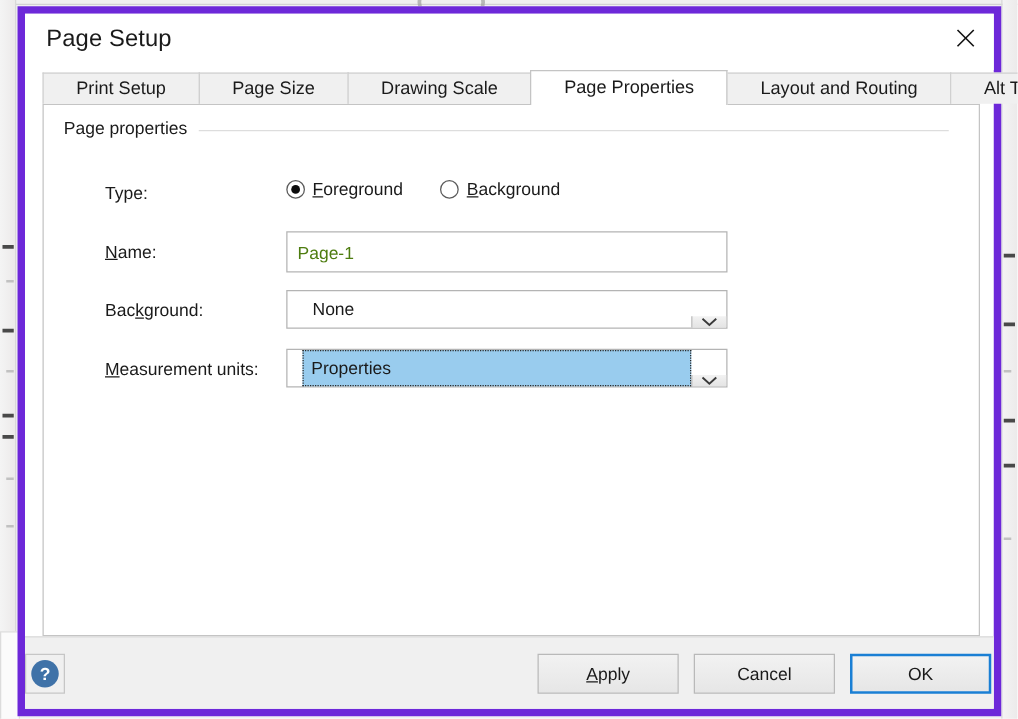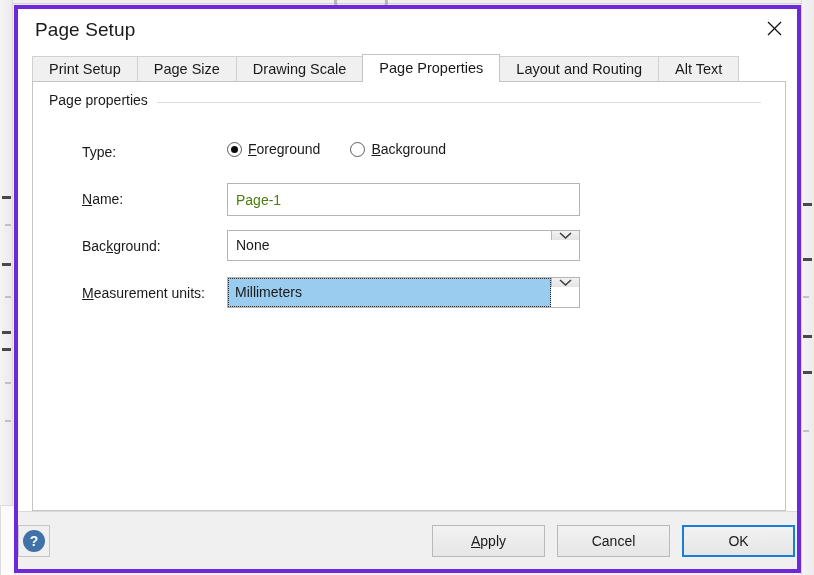--- a/index.html
+++ b/index.html
@@ -63,21 +63,21 @@
   }
 
   
   #dialog {
     position: absolute;
     left: 14px;
     top: 5px;
     width: 787px;
     height: 568px;
     background: #ffffff;
-    border: 4px solid #6d28d9;
+    border: 6px solid #6d28d9;
     box-sizing: border-box;
     display: flex;
     flex-direction: column;
   }
 
   
   .titlebar {
     height: 45px;
     flex: 0 0 45px;
     position: relative;
@@ -111,21 +111,21 @@
     flex: 0 0 27px;
     padding-left: 14px;
     box-sizing: border-box;
     display: flex;
     align-items: flex-end;
     z-index: 2;
   }
   .tab {
     height: 25px;
     line-height: 25px;
-    padding: 0 16px;
+    padding: 0 26px;
     background: #f0f0f0;
     border: 1px solid #d0d0d0;
     border-bottom: none;
     box-sizing: border-box;
     font-size: 14.5px;
     color: #1a1a1a;
     white-space: nowrap;
     margin-right: -1px;
     cursor: default;
   }
@@ -258,22 +258,23 @@
   .combo {
     position: absolute;
     left: 178px;
     top: 2px;
     width: 353px;
     height: 31px;
     border: 1px solid #b4b4b4;
     box-sizing: border-box;
     background: #ffffff;
     display: flex;
-    align-items: flex-start;
-    cursor: default;
+    align-items: flex-end;
+    cursor: default;
+    padding-left: 12px;
   }
   .combo-value {
     flex: 1 1 auto;
     font-size: 14px;
     color: #1a1a1a;
     padding-left: 8px;
     line-height: 29px;
     overflow: hidden;
     white-space: nowrap;
     box-sizing: border-box;
@@ -442,21 +443,21 @@
                   <polyline points="1,2 6.5,7 12,2" fill="none" stroke="#3a3a3a" stroke-width="1.5"></polyline>
                 </svg>
               </span>
             </div>
           </div>
         </div>
 
         <div class="row">
           <div class="lbl"><span class="ul">M</span><span>easurement units:</span></div>
           <div class="combo focused">
-            <div class="combo-value">Millimeters</div>
+            <div class="combo-value">Properties</div>
             <div class="combo-arrow">
               <span>
                 <svg width="13" height="9" viewBox="0 0 13 9">
                   <polyline points="1,2 6.5,7 12,2" fill="none" stroke="#3a3a3a" stroke-width="1.5"></polyline>
                 </svg>
               </span>
             </div>
           </div>
         </div>
 

